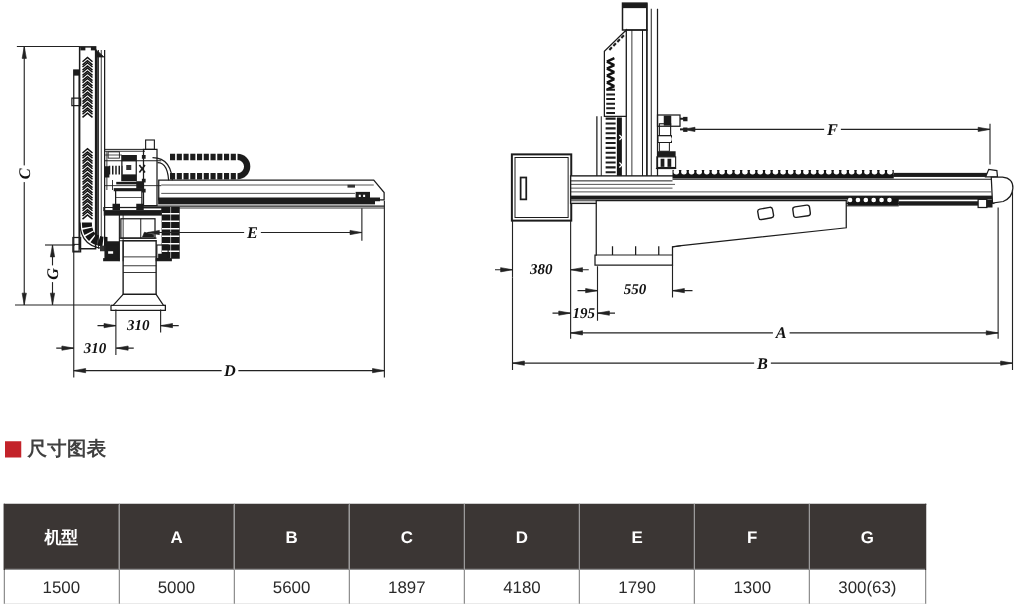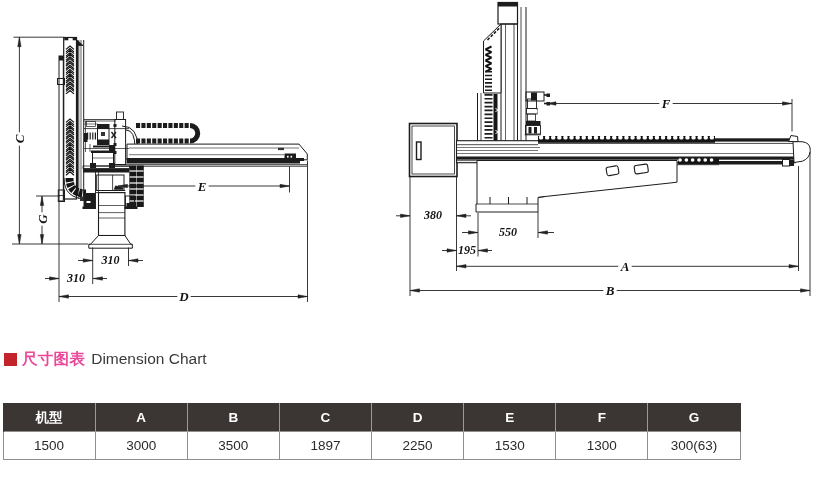--- a/index.html
+++ b/index.html
@@ -1,22 +1,22 @@
 <!DOCTYPE html>
 <html><head><meta charset="utf-8">
 <style>
 html,body{margin:0;padding:0;background:#fff;width:816px;height:483px;overflow:hidden;}
 body{font-family:"Liberation Sans",sans-serif;position:relative;}
 #draw{position:absolute;left:0;top:0;}
 #hd{position:absolute;left:4px;top:351px;height:16px;display:flex;align-items:center;}
 #hd .sq{width:13px;height:13px;background:#c3232a;margin-right:5px;}
-#hd .zh{font-size:15.5px;font-weight:bold;color:#ec4899;letter-spacing:0.3px;}
+#hd .zh{font-size:15.5px;font-weight:bold;color:#404040;letter-spacing:0.3px;}
 #hd .en{font-size:15.5px;color:#3a3a3a;margin-left:6px;}
 table{position:absolute;left:2.5px;top:403px;width:738px;border-collapse:collapse;table-layout:fixed;}
-th{background:#3b3634;color:#fff;font-size:13.5px;font-weight:bold;height:27px;border-left:1px solid #9a9a9a;border-right:1px solid #9a9a9a;border-top:1px solid #3b3634;padding:0;text-align:center;}
+th{background:#3b3634;color:#fff;font-size:13.5px;font-weight:bold;height:27px;border-left:1px solid #9a9a9a;border-right:1px solid #9a9a9a;border-top:1px solid #3b3634;padding:12px;text-align:center;}
 td{color:#2a2a2a;font-size:13.5px;height:27px;border:1px solid #8f8f8f;padding:0;text-align:center;background:#fff;}
 th:first-child{border-left:1px solid #3b3634;}
 th:last-child{border-right:1px solid #3b3634;}
 </style></head>
 <body>
 <svg id="draw" width="816" height="345" viewBox="0 0 816 345">
 <line x1="13.5" y1="37.2" x2="63.7" y2="37.2" stroke="#222" stroke-width="0.9"></line>
 <line x1="12" y1="244" x2="88" y2="244" stroke="#222" stroke-width="0.9"></line>
 <line x1="19.4" y1="37.2" x2="19.4" y2="244" stroke="#222" stroke-width="0.9"></line>
 <polygon points="19.4,37.2 21.099999999999998,46.7 17.7,46.7" fill="#222" stroke="#222" stroke-width="0.5"></polygon>
@@ -287,37 +287,36 @@
 <text x="508" y="231.5" font-family="Liberation Serif" font-size="12" font-style="italic" font-weight="bold" fill="#111" text-anchor="middle" dominant-baseline="central">550</text>
 <line x1="442" y1="250.5" x2="456.5" y2="250.5" stroke="#222" stroke-width="0.9"></line>
 <polygon points="456.5,250.5 447.0,252.2 447.0,248.8" fill="#222" stroke="#222" stroke-width="0.5"></polygon>
 <line x1="478" y1="250.5" x2="492" y2="250.5" stroke="#222" stroke-width="0.9"></line>
 <polygon points="478,250.5 487.5,248.8 487.5,252.2" fill="#222" stroke="#222" stroke-width="0.5"></polygon>
 <text x="467" y="250" font-family="Liberation Serif" font-size="12" font-style="italic" font-weight="bold" fill="#111" text-anchor="middle" dominant-baseline="central">195</text>
 </svg>
 <div id="hd">
     <div class="sq"></div>
     <span class="zh">尺寸图表</span>
-    <span class="en">Dimension Chart</span>
   </div>
 <table>
 <tbody>
       <tr>
         <th>机型</th>
         <th>A</th>
         <th>B</th>
         <th>C</th>
         <th>D</th>
         <th>E</th>
         <th>F</th>
         <th>G</th>
       </tr>
 <tr>
         <td>1500</td>
-        <td>3000</td>
-        <td>3500</td>
+        <td>5000</td>
+        <td>5600</td>
         <td>1897</td>
-        <td>2250</td>
-        <td>1530</td>
+        <td>4180</td>
+        <td>1790</td>
         <td>1300</td>
         <td>300(63)</td>
       </tr>
 </tbody>
   </table>
 </body></html>

